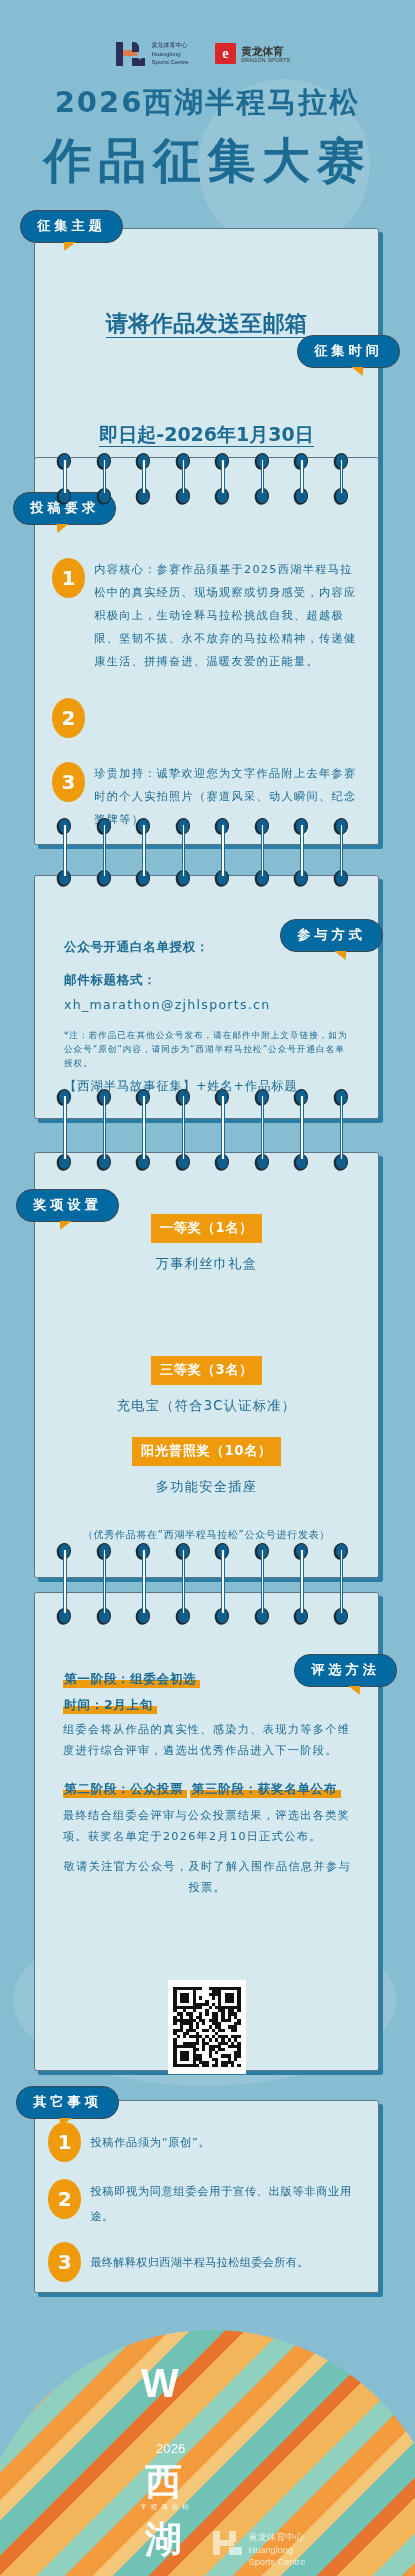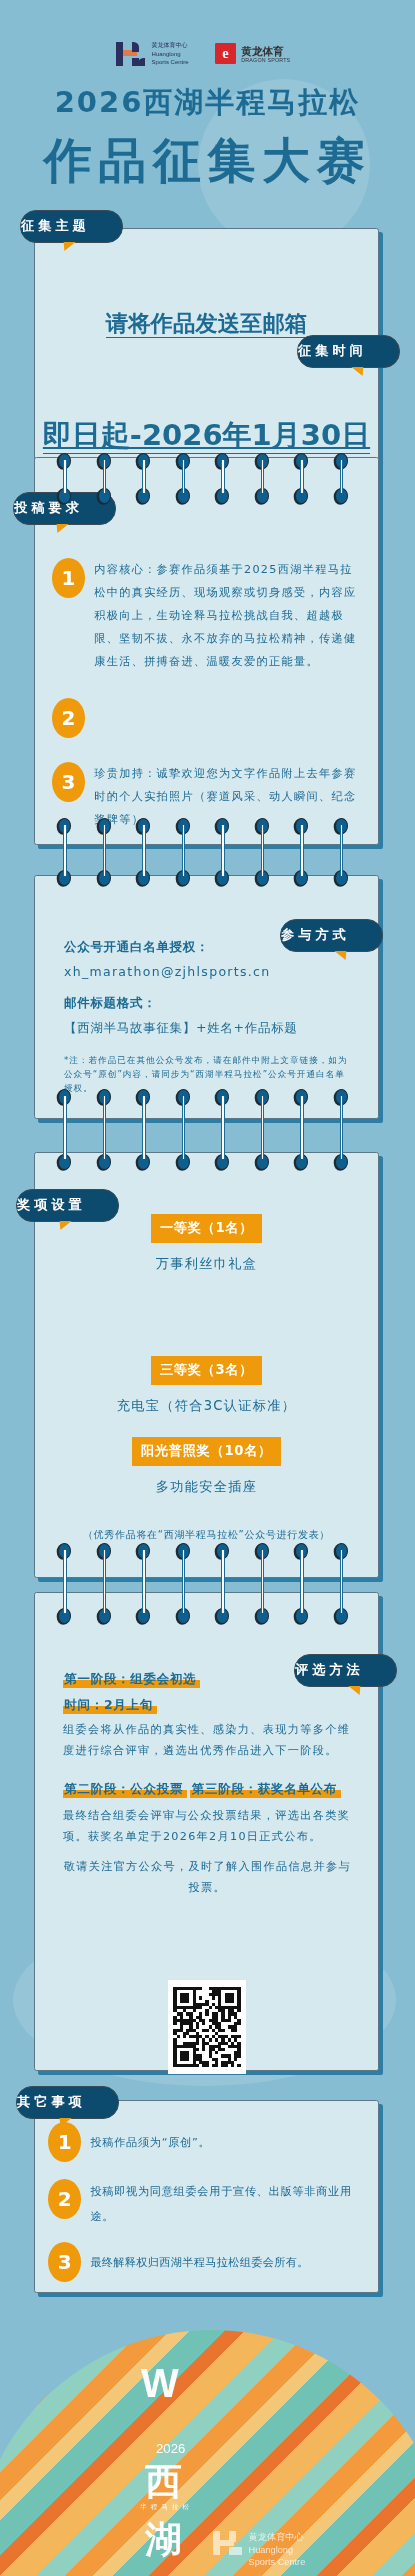--- a/index.html
+++ b/index.html
@@ -31,23 +31,23 @@
 
   
   .card {
     position: absolute; left: 34px; width: 345px;
     background: #d6e9ef;
     border: 1.3px solid #5d7683;
     border-radius: 2.6px;
     box-shadow: 4px 4px 0 #2d7ea6;
   }
   .bubble {
-    position: absolute; background: #0c4a6e; color: #fff;
+    position: absolute; background: #0369a1; color: #fff;
     border: 1.3px solid #3b4a54; border-radius: 16px;
-    font-weight: bold; letter-spacing: 4px; text-align: left;
+    font-weight: bold; letter-spacing: 4px; text-align: center;
     z-index: 5;
   }
   .bubble::after {
     content: ""; position: absolute; bottom: -9.2px; width: 0; height: 0;
     border-left: 6.6px solid transparent; border-right: 6.6px solid transparent;
     border-top: 9.2px solid #ef9a0a;
   }
   .bubble.tail-left::after { left: 40px; transform: skewX(-30deg); }
   .bubble.tail-right::after { right: 33px; transform: skewX(30deg); }
   .bubble.sm { width: 103px; height: 33px; line-height: 30px; font-size: 13.2px; }
@@ -126,21 +126,21 @@
 <div class="title1">2026西湖半程马拉松</div>
 <div class="title2">作品征集大赛</div>
 
 <div class="bubble sm tail-left" style="left:20px;top:210px;">
   <span>征集主题</span>
 </div>
 <div class="card" style="top:228px;height:260px;">
   <div class="headline" style="top:79px;font-size:22.4px;">
     <span>请将作品发送至邮箱</span>
   </div>
-  <div class="headline" style="top:187px;font-size:29px;text-decoration:underline;">
+  <div class="headline" style="top:193px;font-size:19px;">
     <span>即日起-2026年1月30日</span>
   </div>
 </div>
 <div class="bubble sm tail-right" style="left:297px;top:335px;">
   <span>征集时间</span>
 </div>
 
 <div class="rings" style="top:453px;">
   <div class="ring">
       <div class="hole"></div>
@@ -242,24 +242,24 @@
   <div class="ring">
       <div class="hole"></div>
       <div class="wire" style="top:6.6px;height:51px;"></div>
       <div class="hole" style="margin-top:36px;"></div>
     </div>
 </div>
 
 <div class="card" style="top:875px;height:244px;">
   <div style="position:absolute;left:29px;top:63px;right:26.4px;">
     <div style="font-weight:bold;font-size:12.5px;letter-spacing:0.7px;">公众号开通白名单授权：</div>
+    <div style="font-weight:bold;font-size:12.5px;letter-spacing:0.7px;margin-top:16px;">邮件标题格式：</div>
     <div style="font-size:12.5px;letter-spacing:1.3px;margin-top:8px;font-family:'DejaVu Sans',sans-serif;">xh_marathon@zjhlsports.cn</div>
-    <div style="font-weight:bold;font-size:12.5px;letter-spacing:0.7px;margin-top:16px;">邮件标题格式：</div>
+    <div style="font-size:8.6px;line-height:14px;letter-spacing:1px;margin-top:16px;">*注：若作品已在其他公众号发布，请在邮件中附上文章链接，如为公众号“原创”内容，请同步为“西湖半程马拉松”公众号开通白名单授权。</div>
     <div style="font-size:12.5px;letter-spacing:0.7px;margin-top:8px;">【西湖半马故事征集】+姓名+作品标题</div>
-    <div style="font-size:8.6px;line-height:14px;letter-spacing:1px;margin-top:16px;">*注：若作品已在其他公众号发布，请在邮件中附上文章链接，如为公众号“原创”内容，请同步为“西湖半程马拉松”公众号开通白名单授权。</div>
   </div>
 </div>
 <div class="bubble sm tail-right" style="left:280px;top:919px;">
   <span>参与方式</span>
 </div>
 
 <div class="rings" style="top:1089px;">
   <div class="ring">
       <div class="hole"></div>
       <div class="wire" style="top:6.6px;height:63px;"></div>

